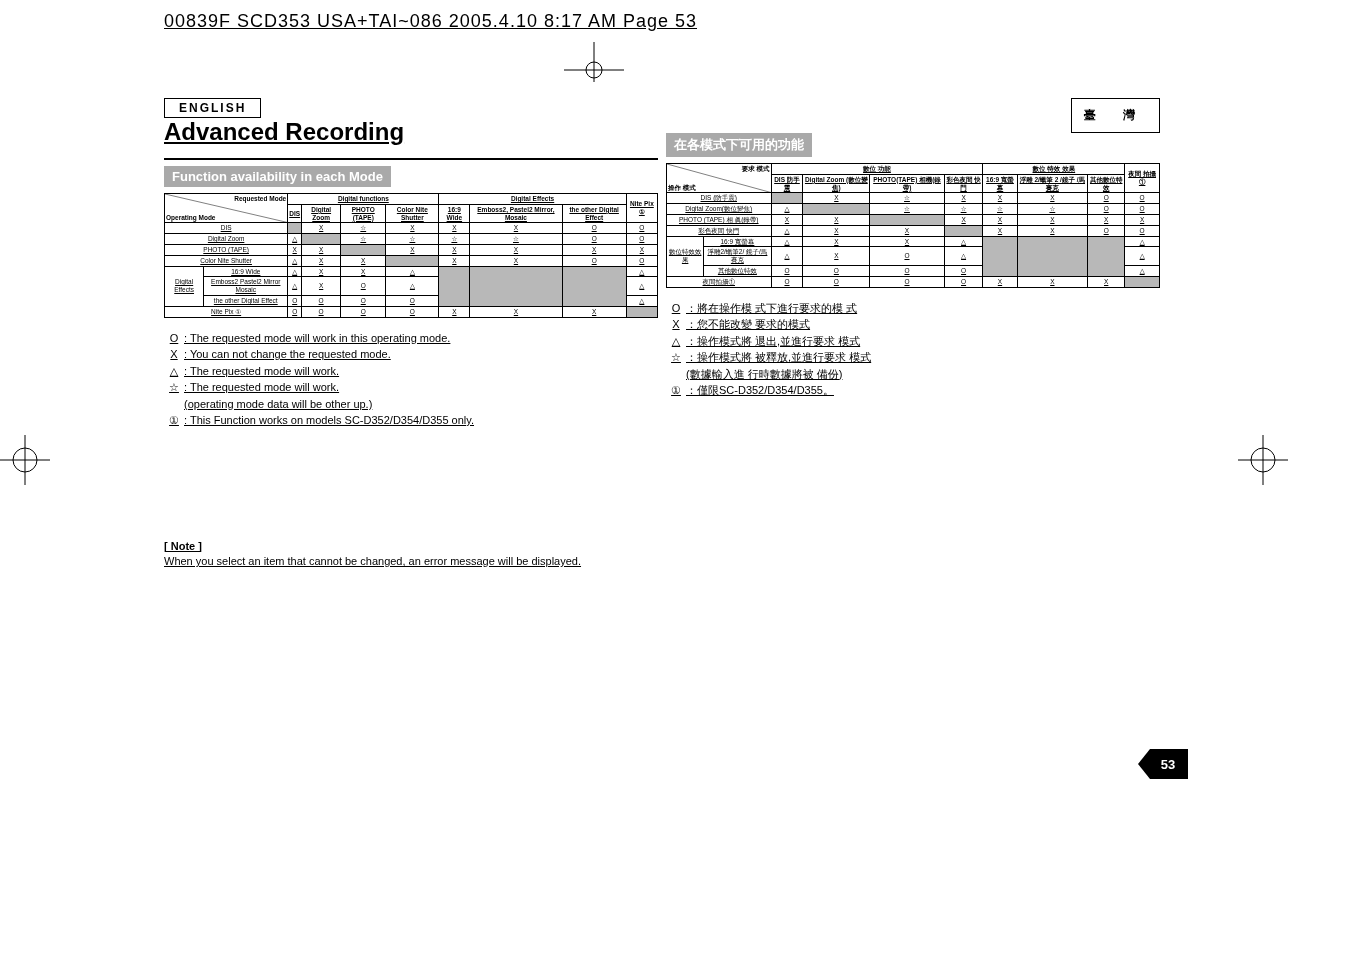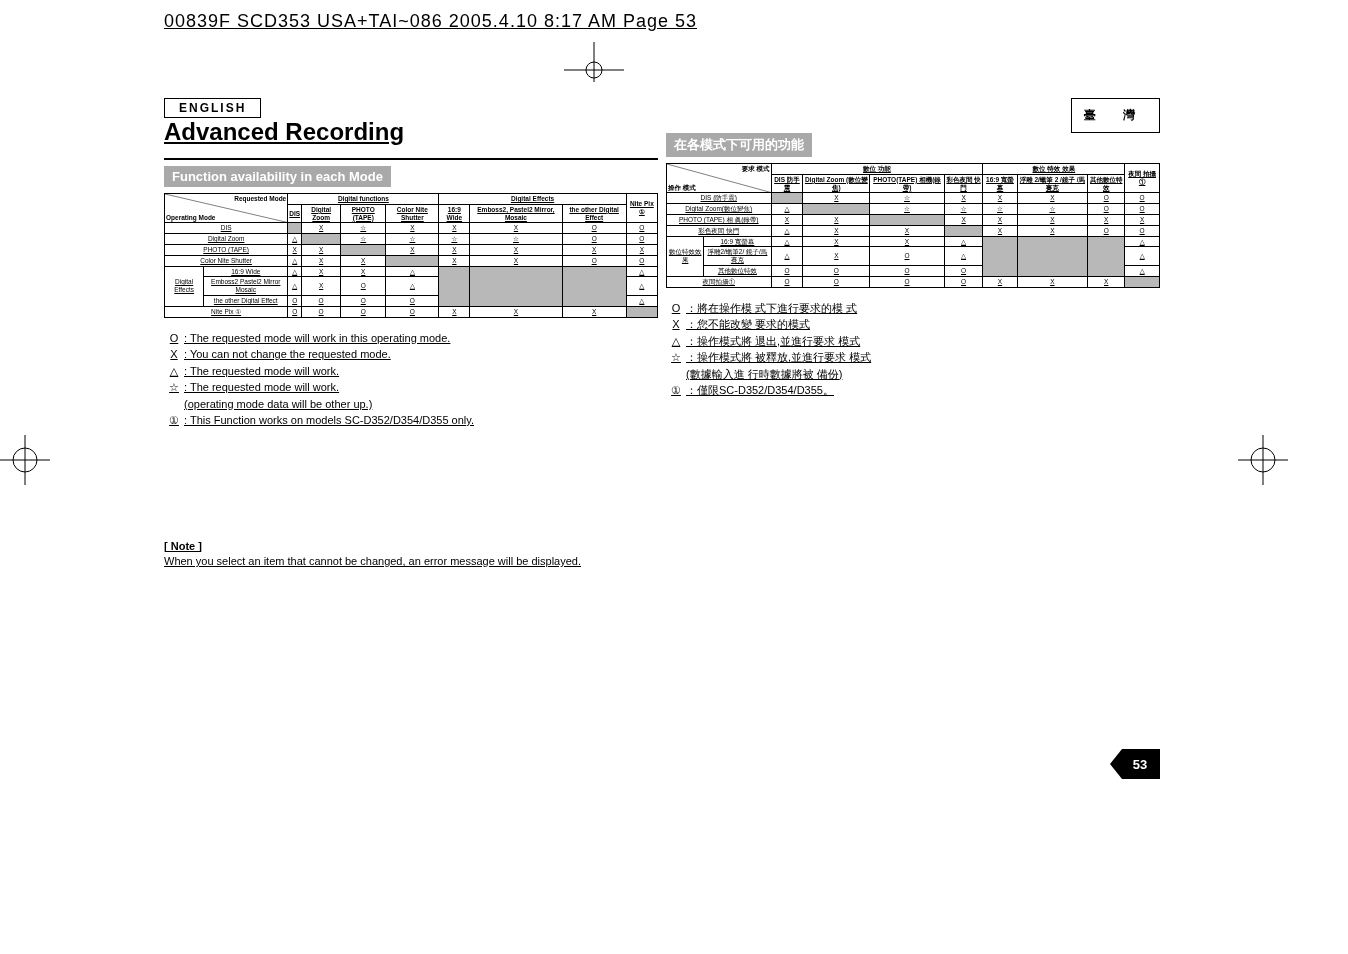--- a/index.html
+++ b/index.html
@@ -107,21 +107,21 @@
     width: 50px;
     height: 50px;
   }
   .side-reg.left { left: 0; }
   .side-reg.right { right: 60px; }
   .side-reg svg { width: 100%; height: 100%; }
 
   .footer-badge {
     position: absolute;
     bottom: 175px;
-    right: 188px;
+    right: 160px;
   }
   .footer-badge svg { display: block; }
 </style>
 </head>
 <body>
 
 <div class="side-reg left">
   <svg viewBox="0 0 50 50">
       <circle cx="25" cy="25" r="12" fill="none" stroke="#000" stroke-width="1"></circle>
       <line x1="0" y1="25" x2="50" y2="25" stroke="#000"></line>

